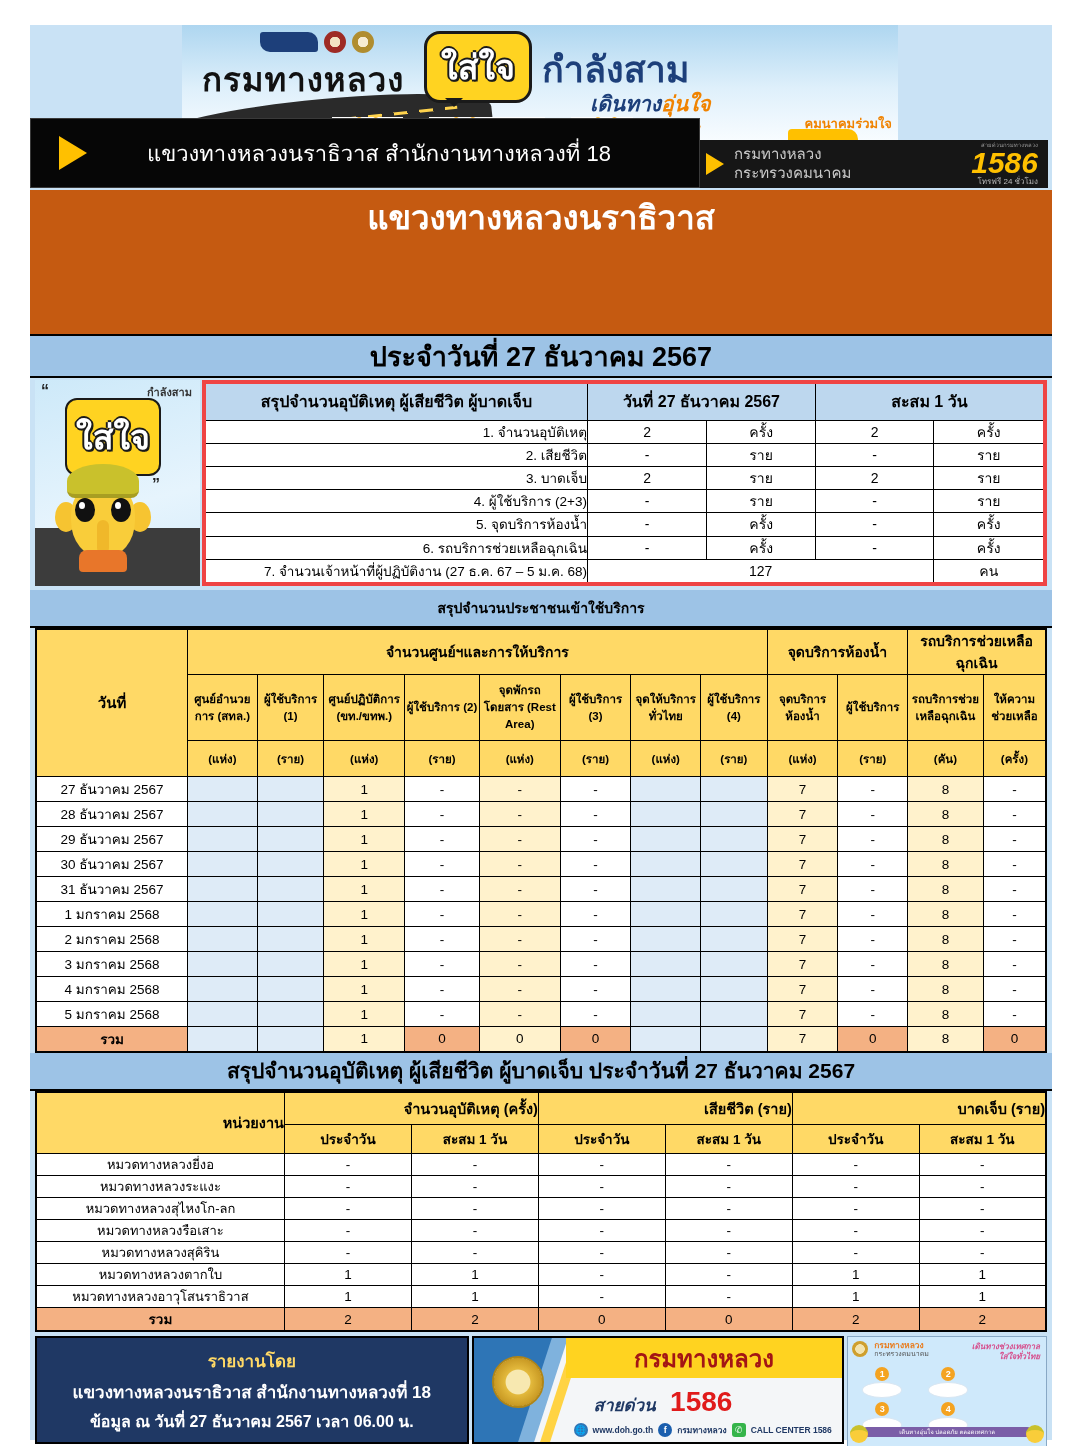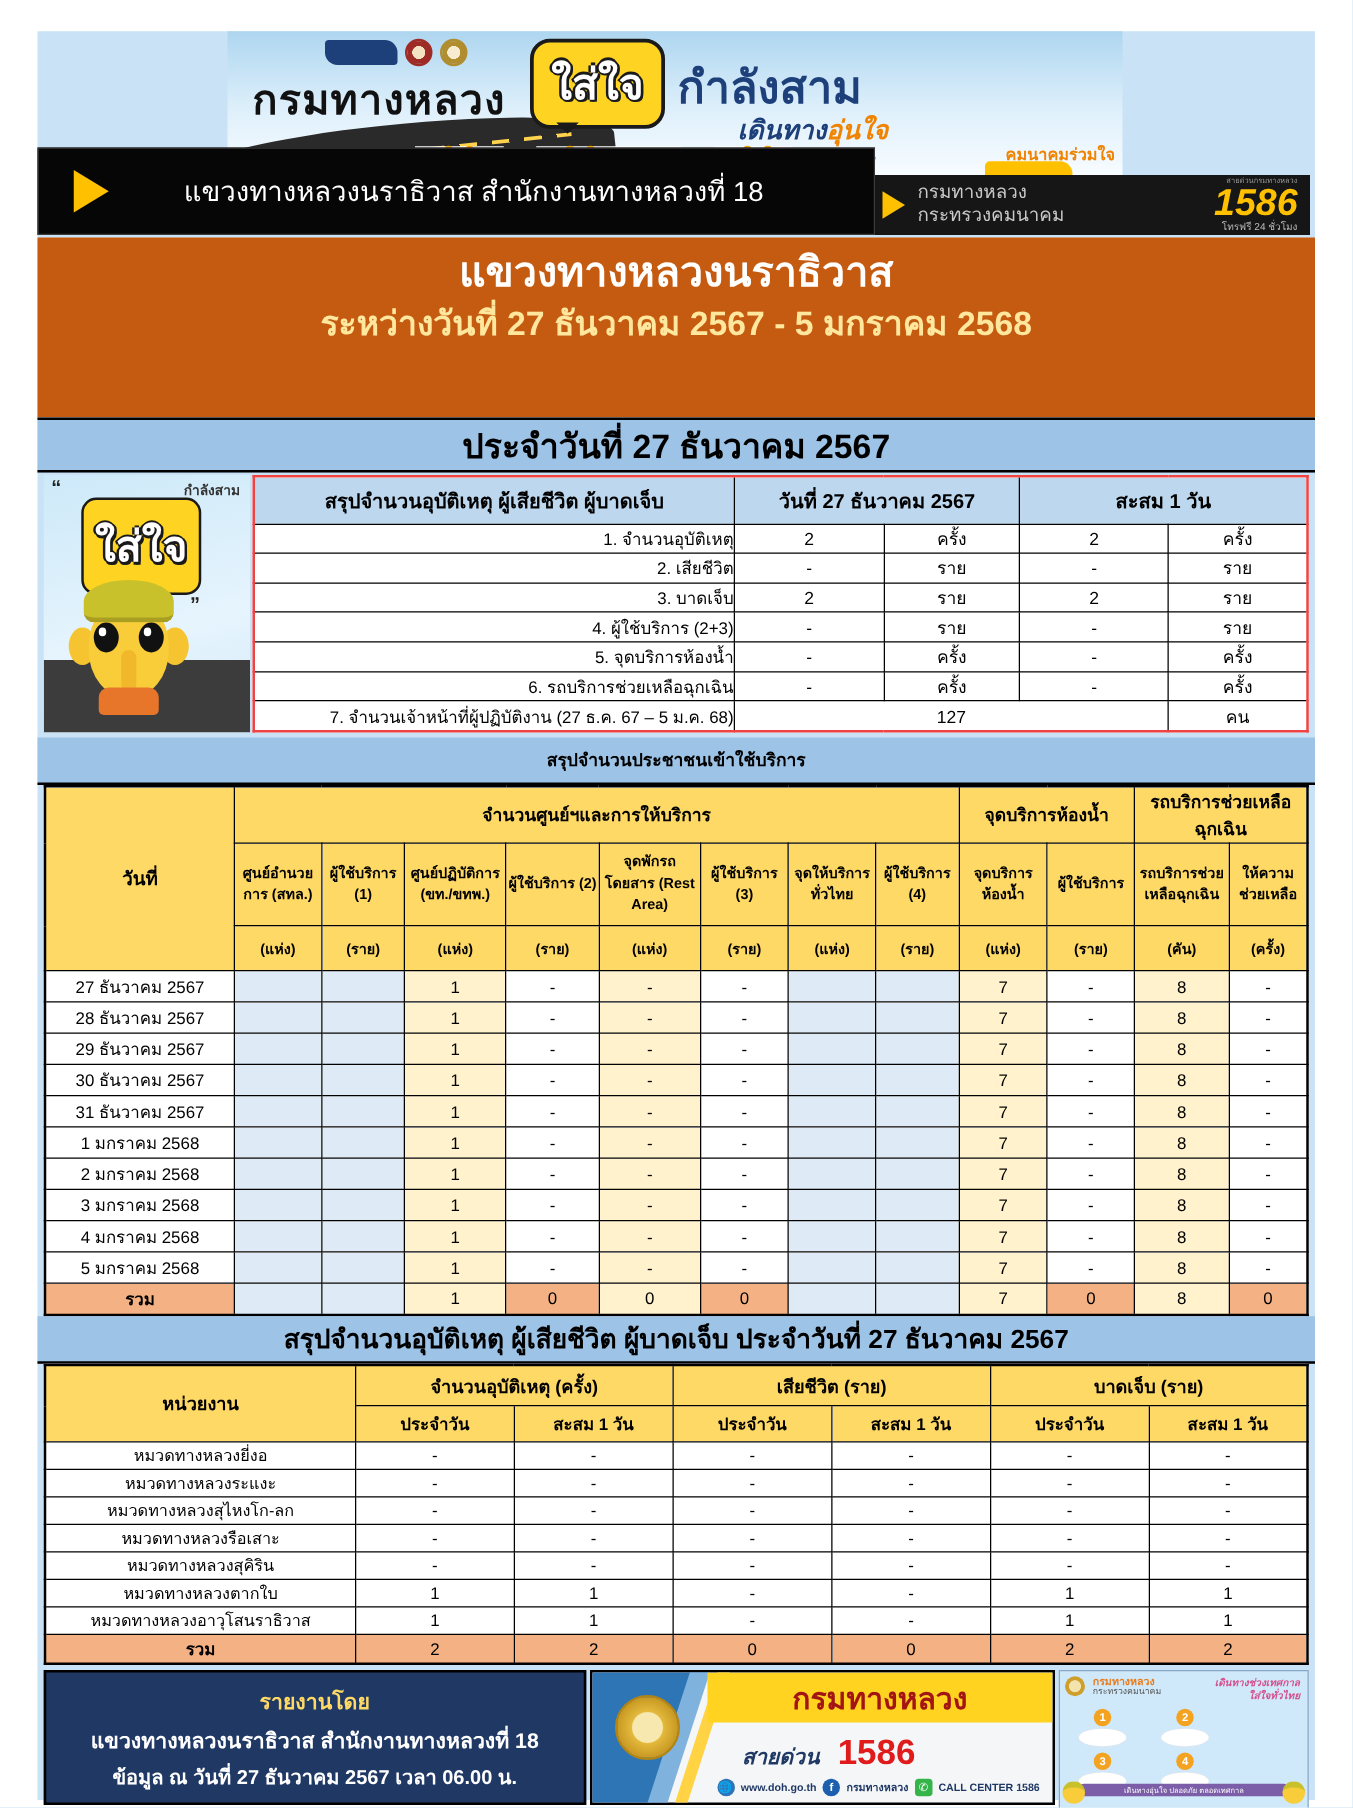--- a/index.html
+++ b/index.html
@@ -121,40 +121,40 @@
   .m-helmet { position:absolute; left:4px; top:2px; width:72px; height:34px; background:#c9c12c; border-radius:50% 50% 8px 8px; border-bottom:4px solid #a89e22; z-index:2; }
   .m-eye { position:absolute; top:36px; width:20px; height:24px; background:#111; border-radius:50%; }
   .m-eye::after { content:""; position:absolute; left:4px; top:4px; width:6px; height:7px; background:#fff; border-radius:50%; }
   .m-eye.l { left:12px; } .m-eye.r { right:12px; }
   .m-trunk { position:absolute; left:34px; top:58px; width:12px; height:34px; background:#f0b82a; border-radius:6px; }
   .m-suit { position:absolute; left:16px; top:88px; width:48px; height:22px; background:#e8762a; border-radius:8px 8px 4px 4px; }
 
   table { border-collapse:collapse; table-layout:fixed; background:#fff; }
   td { border:1px solid #000; text-align:center; vertical-align:middle; overflow:hidden; }
 
-  .summary-table { width:845px; height:206px; border:2px solid #ef4444; flex:none; margin-left:2px; }
+  .summary-table { width:845px; height:206px; border:4px solid #ef4444; flex:none; margin-left:2px; }
   .summary-table .hd { background:#bdd7ee; font-weight:bold; font-size:16px; height:38px; }
   .summary-table td { font-size:14px; }
   .summary-table .lbl { text-align:right; padding-left:6px; font-size:13.5px; }
 
   .svc-table { width:1012px; margin:0 5px; border:2px solid #000; }
   .svc-table .datehead { background:#ffd966; font-weight:bold; font-size:15px; }
   .svc-table .ghead { background:#ffd966; font-weight:bold; font-size:14px; height:26px; }
   .svc-table .colname { background:#ffd966; font-weight:bold; font-size:11.5px; height:66px; line-height:1.45; padding:0 1px; }
   .svc-table .colunit { background:#ffd966; font-weight:bold; font-size:11.5px; height:36px; }
   .svc-table tbody td { height:25px; font-size:13.5px; }
   .svc-table .datecell { background:#fff; font-size:13.5px; }
   .c-blue  { background:#deebf7; }
   .c-cream { background:#fff2cc; }
   .c-plain { background:#ffffff; }
   .c-orange{ background:#f4b183; }
   .total-label { background:#f4b183 !important; font-weight:bold; }
 
   .unit-table { width:1012px; margin:0 5px; border:2px solid #000; }
-  .unit-table .ghead { background:#ffd966; font-weight:bold; font-size:14.5px; height:33px; }
+  .unit-table .ghead { background:#ffd966; font-weight:bold; font-size:14.5px; height:33px;text-align:right; }
   .unit-table .shead { background:#ffd966; font-weight:bold; font-size:13.5px; height:29px;margin-left:36px; }
   .unit-table tbody td { height:16px; font-size:13.5px; }
   .unit-table .org { font-size:13px; }
 
   
   .footer { display:flex; gap:3px; padding:4px 5px 0 5px; height:116px; }
   .f-report {
     width:434px; height:108px; background:#1f3864; border:2px solid #000;
     display:flex; flex-direction:column; align-items:center; justify-content:center; gap:4px;
   }
@@ -246,21 +246,20 @@
       <div class="tb-1586-wrap">
         <div class="tb-1586-top">สายด่วนกรมทางหลวง</div>
         <div class="tb-1586">1586</div>
         <div class="tb-1586-sub">โทรฟรี 24 ชั่วโมง</div>
       </div>
     </div>
   </div>
 
   <div class="orange-header">
     <div class="oh-title">แขวงทางหลวงนราธิวาส</div>
-    <div class="oh-range">ระหว่างวันที่  27 ธันวาคม 2567 -  5 มกราคม 2568</div>
   </div>
 
   <div class="blue-bar bar-daily">ประจำวันที่ 27 ธันวาคม 2567</div>
 
   <div class="section1">
     <div class="mascot-card">
       <div class="m-quote-l">“</div>
       <div class="m-top">กำลังสาม</div>
       <div class="m-bubble">
         <span>ใส่ใจ</span>

